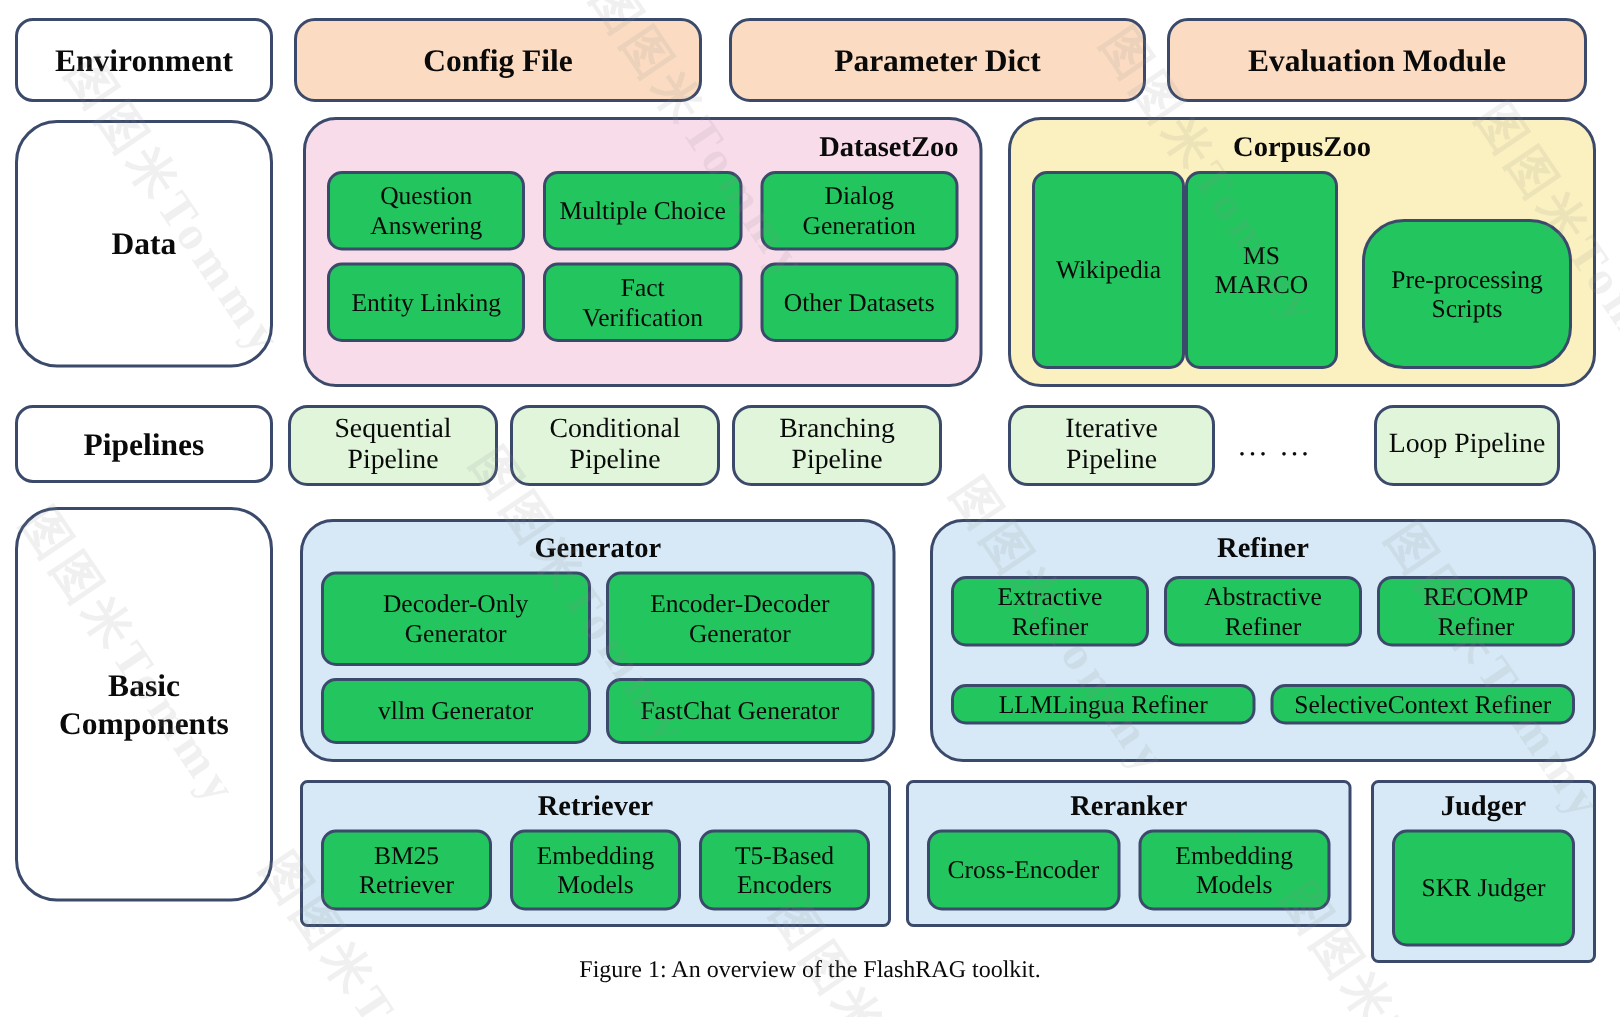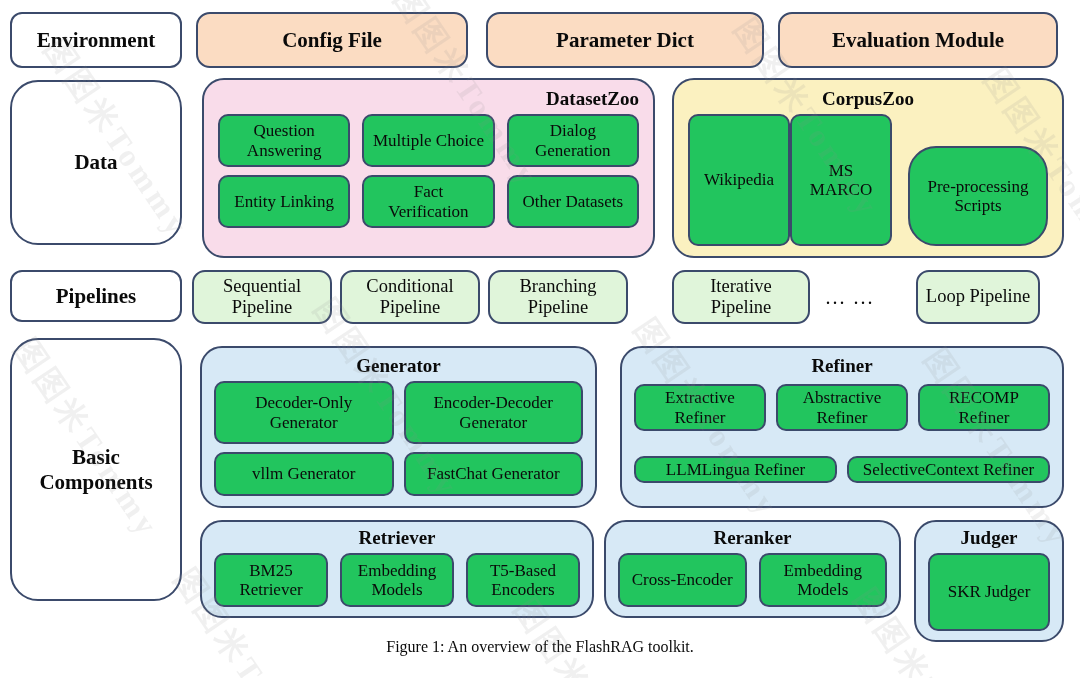--- a/index.html
+++ b/index.html
@@ -15,21 +15,21 @@
   .rowlabel{font-weight:bold;font-size:21px;border-radius:12px;padding:0 8px;}
   .talllabel{border-radius:28px;}
   .envbox{background:var(--env);font-weight:bold;font-size:21px;border-radius:14px;}
   .group{
     position:absolute;box-sizing:border-box;border:2px solid var(--border);
     border-radius:22px;display:flex;flex-direction:column;
   }
   .g-dataset{background:var(--dataset);padding:6px 14px 28px;align-items:flex-end;}
   .g-corpus{background:var(--corpus);padding:6px 14px 10px;}
   .g-comp{background:var(--component);padding:5px 12px 10px;}
-  .g-comp-sm{background:var(--component);padding:3px 12px 9px;border-radius:22px;}
+  .g-comp-sm{background:var(--component);padding:3px 12px 9px;border-radius:5px;}
   .gtitle{flex:0 0 auto;text-align:center;font-weight:bold;font-size:19px;padding:2px 0 4px;}
   .gbody{flex:1;min-height:0;}
   .grid3{display:grid;grid-template-columns:1fr 1fr 1fr;gap:8px 12px;}
   .grid2{display:grid;grid-template-columns:1fr 1fr;gap:8px 10px;}
   .hflex{display:flex;flex-direction:row;gap:12px;}
   .sub{
     box-sizing:border-box;border:2px solid var(--border);border-radius:10px;
     background:#22c55e;display:flex;align-items:center;justify-content:center;
     text-align:center;font-size:17px;line-height:1.14;padding:2px 8px;flex:1;min-height:0;
   }

